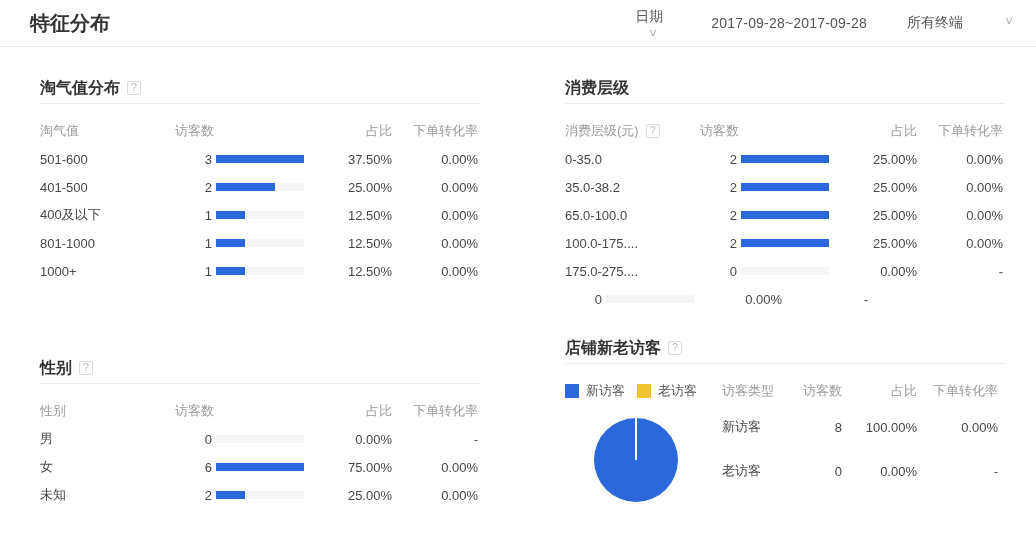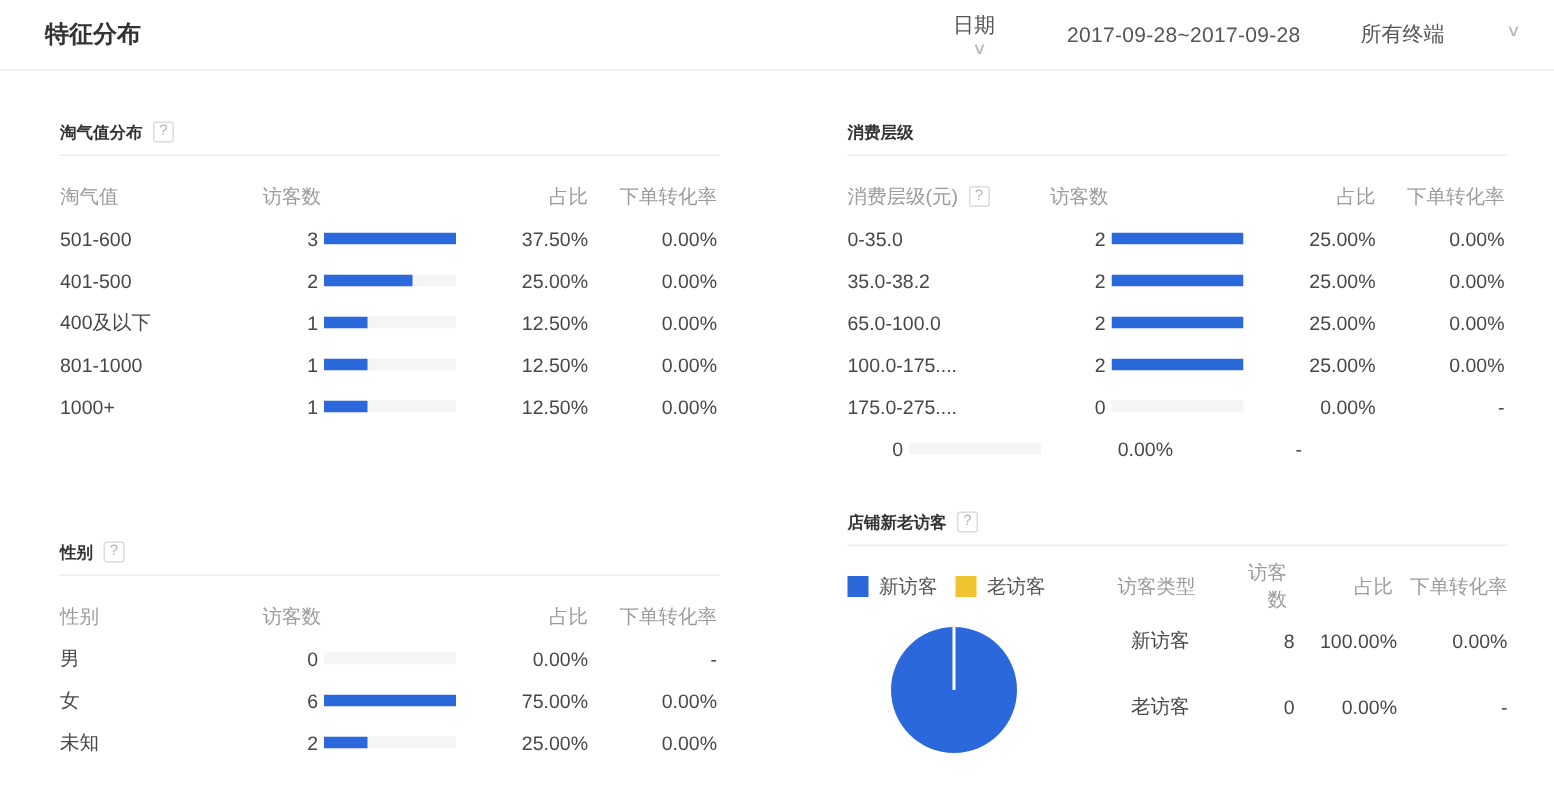--- a/index.html
+++ b/index.html
@@ -2,36 +2,36 @@
 <html style="--blue: #2b68dc; --yellow: #f0c430; --track: #f5f5f5;"><head>
 <meta charset="utf-8">
 <style>
   * { margin:0; padding:0; box-sizing:border-box; }
   html,body { width:1036px; height:540px; background:#fff; overflow:hidden;
     font-family:"Liberation Sans","DejaVu Sans",sans-serif; color:#474747; }
   .page { position:relative; width:1036px; height:540px; }
 
   
   .header { display:flex; align-items:center; height:47px; border-bottom:1px solid #ececec; padding:0 23px 0 30px; }
-  .page-title { font-size:16px; font-weight:bold; color:#333; }
+  .page-title { font-size:20px; font-weight:bold; color:#333; }
   .controls { margin-left:auto; display:flex; align-items:center; font-size:14px; color:#555; }
   .chev { color:#b3bac1; font-size:11px; margin-left:7px; display:inline-block; transform:scaleX(1.25); }
   .date-toggle { display:flex; align-items:center; cursor:pointer;flex-direction:column; }
   .date-range { margin-left:48px; letter-spacing:.2px; cursor:pointer; }
   .terminal-toggle { display:flex; align-items:flex-start; margin-left:40px; cursor:pointer; }
   .terminal-toggle .chev { margin-left:42px; }
 
   
   .panel { position:absolute; width:450px; padding-left:10px; }
   .panel-tl { left:30px;  top:70px; }
   .panel-tr { left:545px; top:70px; padding-left:20px; width:460px; }
   .panel-bl { left:30px;  top:350px; }
   .panel-br { left:545px; top:330px; padding-left:20px; width:460px; }
   .panel-head { display:flex; align-items:center; padding-top:8px; height:28px; }
-  .panel-title { font-size:11px; font-weight:bold; color:#333; }
+  .panel-title { font-size:16px; font-weight:bold; color:#333; }
   .help { display:inline-flex; align-items:center; justify-content:center; width:14px; height:14px;
     border:1px solid #dcdcdc; border-radius:2px; background:#fff; color:#b5b5b5; font-size:10px;
     margin-left:7px; cursor:pointer; line-height:1; }
   .divider { border-bottom:1px solid #ececec; margin-top:5px; }
 
   
   .thead, .t-row { display:flex; align-items:center; height:28px; font-size:13px; }
   .thead { margin-top:13px; color:#9b9b9b; }
   .c-label { width:135px; }
   .c-count { width:37px; text-align:right; padding-right:0; }
@@ -40,21 +40,21 @@
   .c-bar .fill { display:block; height:8px; background:var(--blue); }
   .c-pct { width:88px; text-align:right; }
   .c-conv { width:86px; text-align:right; }
 
   
   .p4-header { display:flex; align-items:center; height:28px; margin-top:13px; font-size:13px; color:#9b9b9b; }
   .legend-zone { display:flex; align-items:center; width:157px; color:#555; }
   .legend-item { display:flex; align-items:center; cursor:pointer; }
   .legend-item + .legend-item { margin-left:12px; }
   .legend-swatch { width:14px; height:14px; margin-right:7px; display:inline-block; }
-  .p4-type { width:80px;margin-left:32px; }
+  .p4-type { width:80px; }
   .p4-count { width:40px; text-align:right; }
   .p4-pct { width:75px; text-align:right; }
   .p4-conv { width:81px; text-align:right; }
   .p4-body { position:relative; min-height:110px; }
   .p4-rows { margin-left:157px; }
   .p4-row { display:flex; align-items:center; height:44px; font-size:13px; color:#474747; }
   .pie { position:absolute; left:29px; top:13px; width:84px; height:84px; border-radius:50%; background:var(--blue); }
   .pie-line { position:absolute; left:calc(50% - 1px); top:0; width:2px; height:42px; background:#fff; }
 </style>
 </head>

